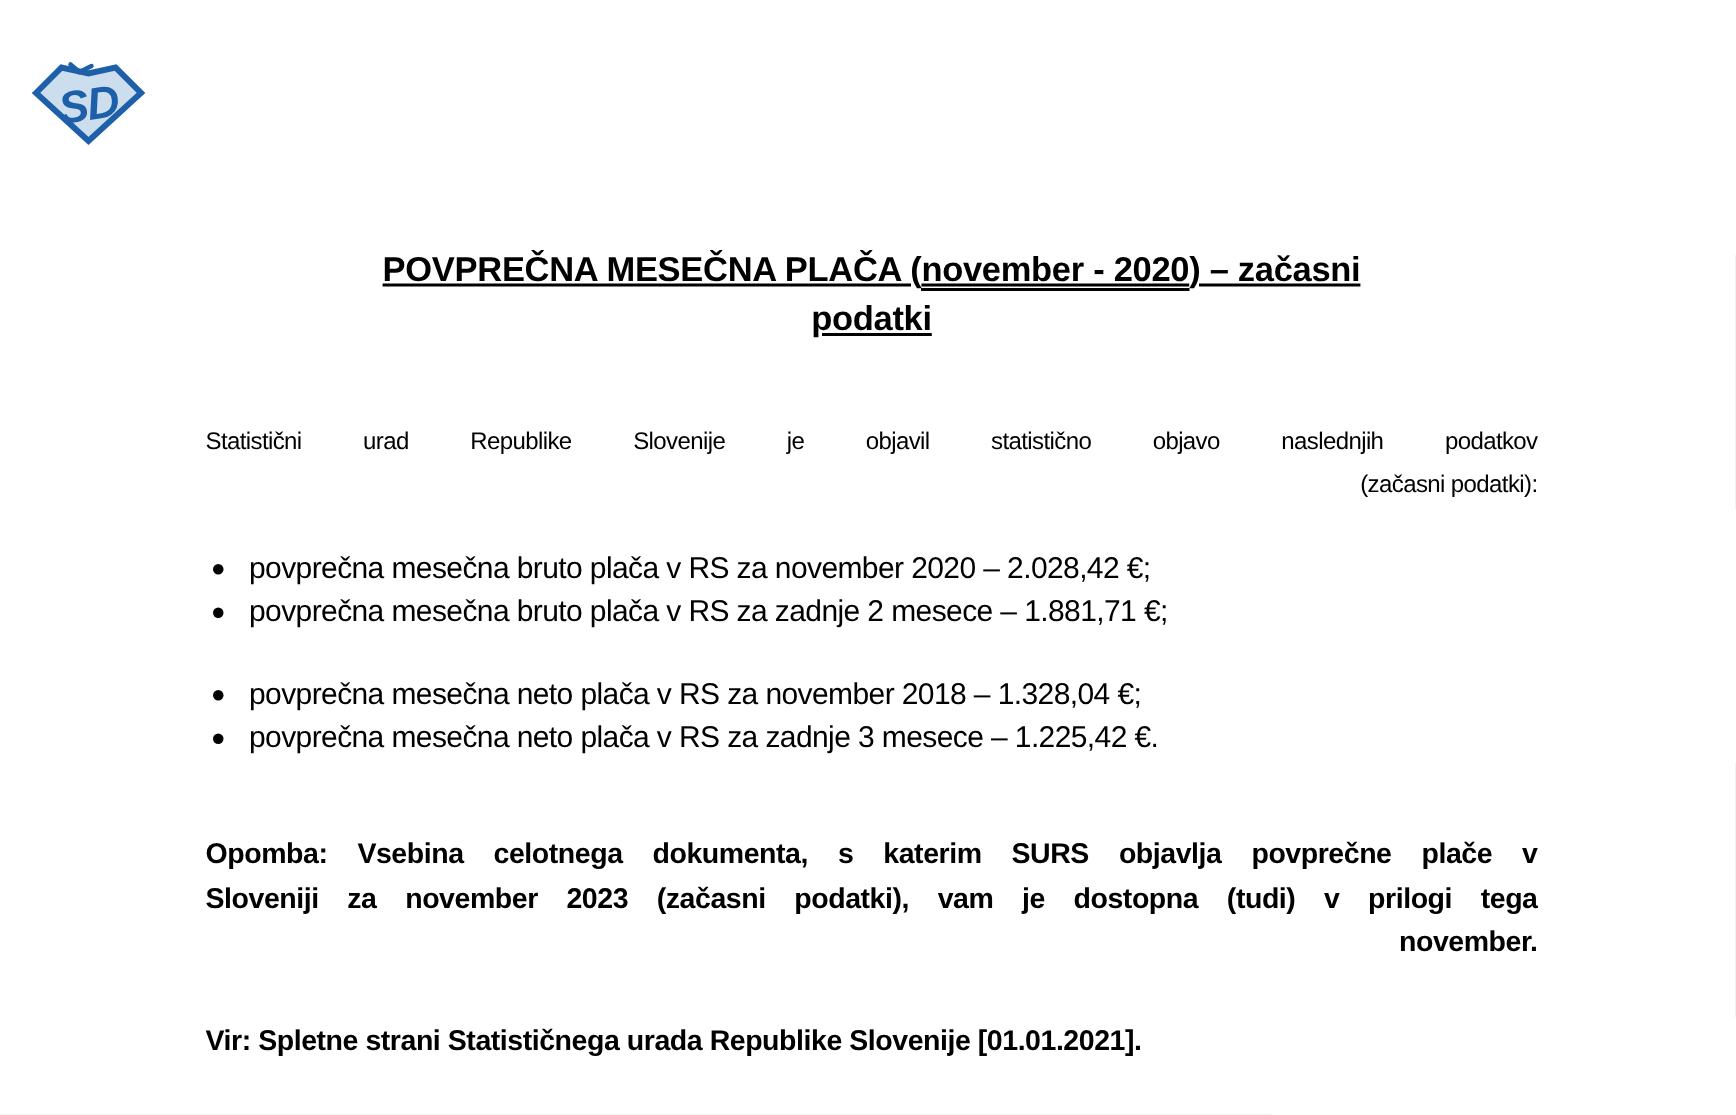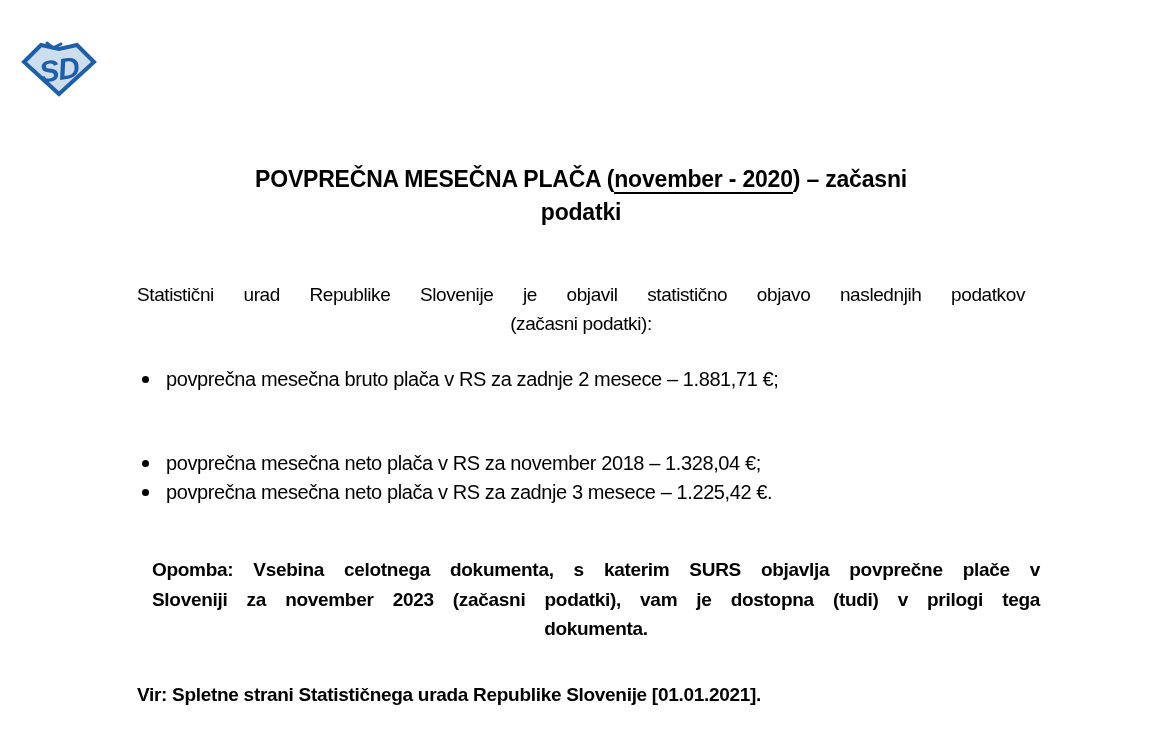--- a/index.html
+++ b/index.html
@@ -25,46 +25,46 @@
     fill: var(--logo-letters, #1d5fa8);
   }
 
   
   .title {
     position: absolute; left: 137px; top: 163px; width: 888px;
     text-align: center;
     font-size: 23px; font-weight: bold; line-height: 33px;
     letter-spacing: -0.2px;
   }
-  .title-line { display: block; }
+  .title-line { display: block; text-decoration: underline; }
   .underlined { border-bottom: 2.5px solid #000; }
 
   .intro {
     position: absolute; left: 137px; top: 280px; width: 888px;
-    font-size: 19px; line-height: 29px; letter-spacing: -0.4px;
+    font-size: 16px; line-height: 29px; letter-spacing: -0.4px;
     font-weight: normal;
   }
   .jline { display: block; text-align: justify; text-align-last: justify; }
-  .pline { display: block; text-align: center; }
+  .pline { display: block; text-align: right; }
 
   .bullets { position: absolute; left: 137px; width: 888px; list-style: none; }
   .bullets.g1 { top: 365px; }
   .bullets.g2 { top: 449px; }
   .bullet {
     position: relative; padding-left: 29px;
     font-size: 20px; line-height: 29px; letter-spacing: -0.4px;
   }
   .dot {
     position: absolute; left: 5px; top: 11px;
     width: 7px; height: 7px; border-radius: 50%; background: #000;
   }
 
   .note {
     position: absolute; left: 137px; top: 555px; width: 888px;
-    font-size: 19px; font-weight: bold; line-height: 29.5px; letter-spacing: -0.3px; margin-left: 15px;
+    font-size: 19px; font-weight: bold; line-height: 29.5px; letter-spacing: -0.3px;
   }
 
   .source {
     position: absolute; left: 137px; top: 684px; width: 888px;
     font-size: 19px; font-weight: bold; letter-spacing: -0.3px;
   }
 </style>
 </head>
 <body>
 
@@ -82,36 +82,40 @@
   </h1>
 
   <p class="intro">
     <span class="jline">Statistični urad Republike Slovenije je objavil statistično objavo naslednjih podatkov</span>
     <span class="pline">(začasni podatki):</span>
   </p>
 
   <ul class="bullets g1">
     <li class="bullet">
       <span class="dot"></span>
+      <span class="btext">povprečna mesečna bruto plača v RS za november 2020 – 2.028,42 €;</span>
+    </li>
+    <li class="bullet">
+      <span class="dot"></span>
       <span class="btext">povprečna mesečna bruto plača v RS za zadnje 2 mesece – 1.881,71 €;</span>
     </li>
   </ul>
 
   <ul class="bullets g2">
     <li class="bullet">
       <span class="dot"></span>
       <span class="btext">povprečna mesečna neto plača v RS za november 2018 – 1.328,04 €;</span>
     </li>
     <li class="bullet">
       <span class="dot"></span>
       <span class="btext">povprečna mesečna neto plača v RS za zadnje 3 mesece – 1.225,42 €.</span>
     </li>
   </ul>
 
   <p class="note">
     <span class="jline">Opomba: Vsebina celotnega dokumenta, s katerim SURS objavlja povprečne plače v</span>
     <span class="jline">Sloveniji za november 2023 (začasni podatki), vam je dostopna (tudi) v prilogi tega</span>
-    <span class="pline">dokumenta.</span>
+    <span class="pline">november.</span>
   </p>
 
   <p class="source">Vir: Spletne strani Statističnega urada Republike Slovenije [01.01.2021].</p>
 
 </div>
 
 </body></html>

